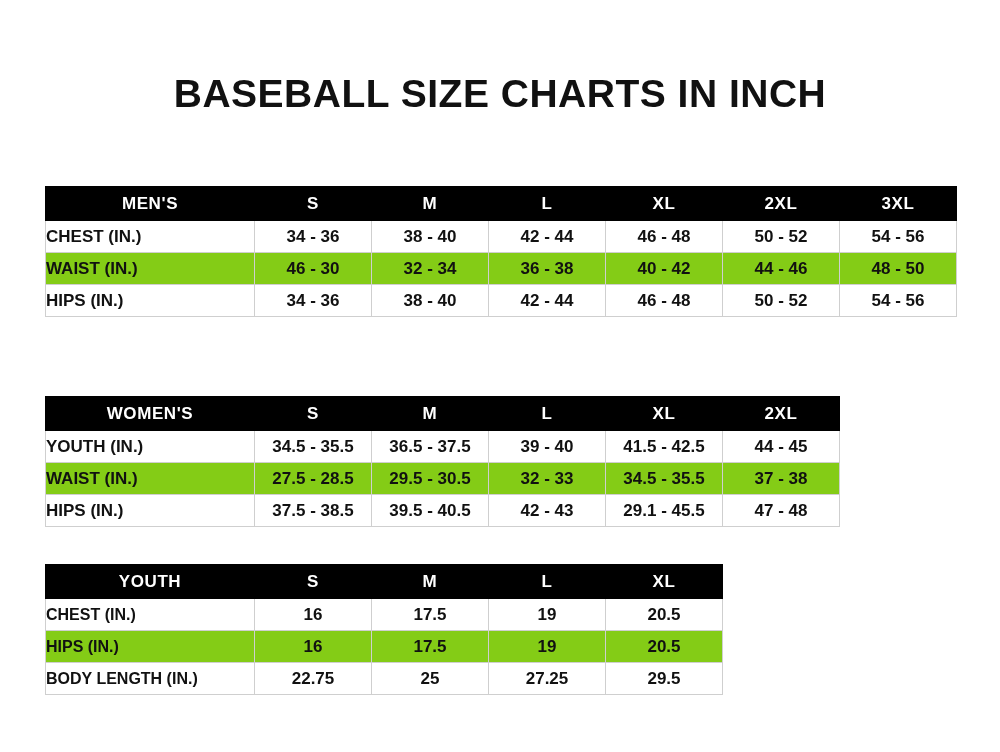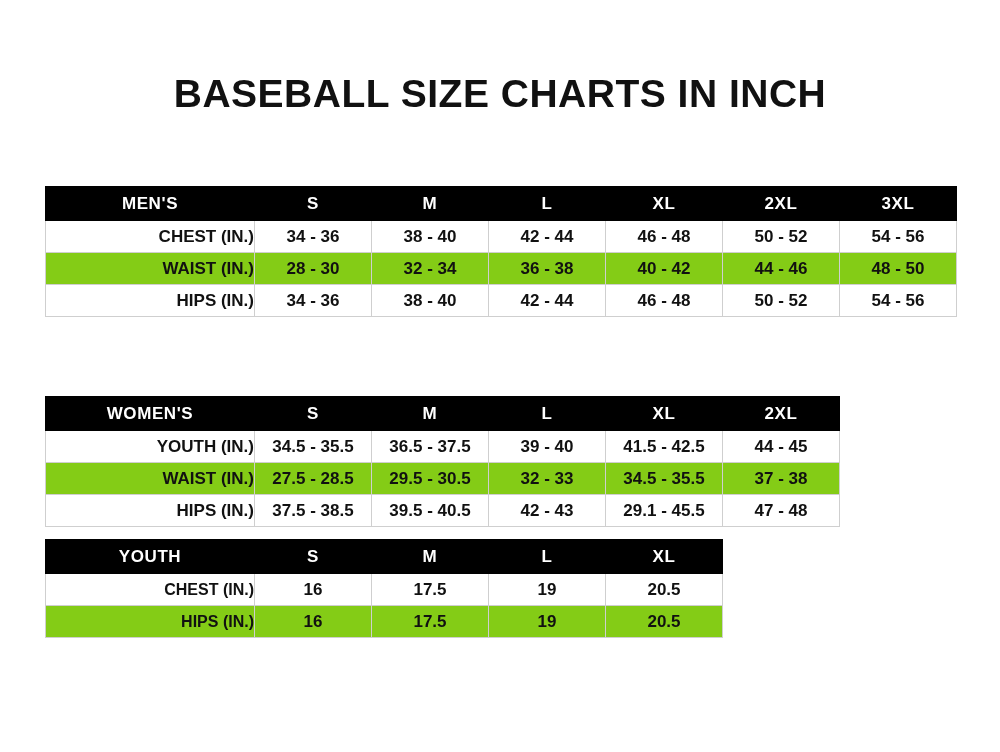--- a/index.html
+++ b/index.html
@@ -59,42 +59,42 @@
     height: 33px;
   }
   thead td.label-head {
     text-align: center;
   }
   tbody tr.alt td {
     background: #84cc16;
   }
   td.rowlabel {
     font-weight: bold;
-    text-align: right;
+    text-align: left;
   }
 
   
   #mens-table {
     top: 186px;
     left: 45px;
   }
   #mens-table col.c0 { width: 209px; }
   #mens-table col.cx { width: 117px; }
 
   
   #womens-table {
     top: 396px;
     left: 45px;
   }
   #womens-table col.c0 { width: 209px; }
   #womens-table col.cx { width: 117px; }
 
   
   #youth-table {
-    top: 539px;
+    top: 564px;
     left: 45px;
   }
   #youth-table col.c0 { width: 209px; }
   #youth-table col.cx { width: 117px; }
 
   #youth-table td.rowlabel { font-size: 16px; }
 </style>
 </head>
 <body>
 
@@ -128,21 +128,21 @@
         <td class="rowlabel">CHEST (IN.)</td>
         <td>34 - 36</td>
         <td>38 - 40</td>
         <td>42 - 44</td>
         <td>46 - 48</td>
         <td>50 - 52</td>
         <td>54 - 56</td>
       </tr>
       <tr class="alt">
         <td class="rowlabel">WAIST (IN.)</td>
-        <td>28 - 30</td>
+        <td>46 - 30</td>
         <td>32 - 34</td>
         <td>36 - 38</td>
         <td>40 - 42</td>
         <td>44 - 46</td>
         <td>48 - 50</td>
       </tr>
       <tr>
         <td class="rowlabel">HIPS (IN.)</td>
         <td>34 - 36</td>
         <td>38 - 40</td>
@@ -226,16 +226,23 @@
         <td>19</td>
         <td>20.5</td>
       </tr>
       <tr class="alt">
         <td class="rowlabel">HIPS (IN.)</td>
         <td>16</td>
         <td>17.5</td>
         <td>19</td>
         <td>20.5</td>
       </tr>
+      <tr>
+        <td class="rowlabel">BODY LENGTH (IN.)</td>
+        <td>22.75</td>
+        <td>25</td>
+        <td>27.25</td>
+        <td>29.5</td>
+      </tr>
     </tbody>
   </table>
 
 </div>
 
 </body></html>

